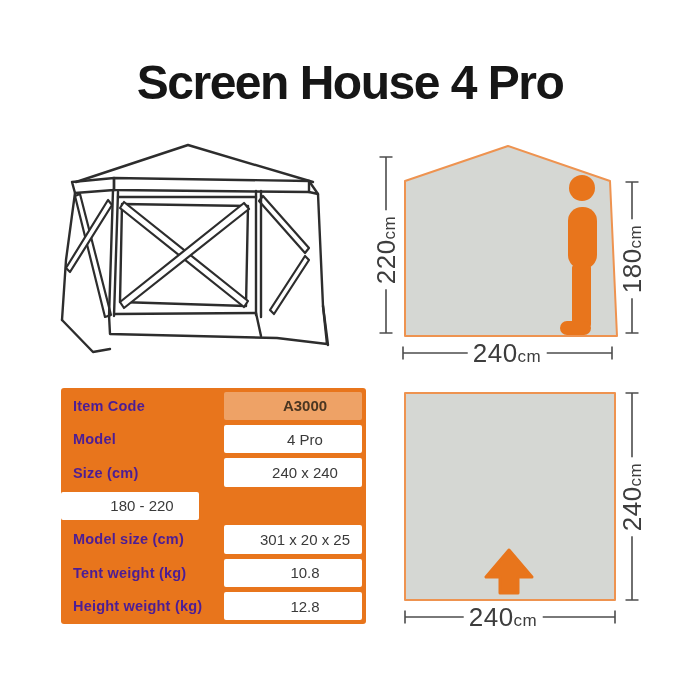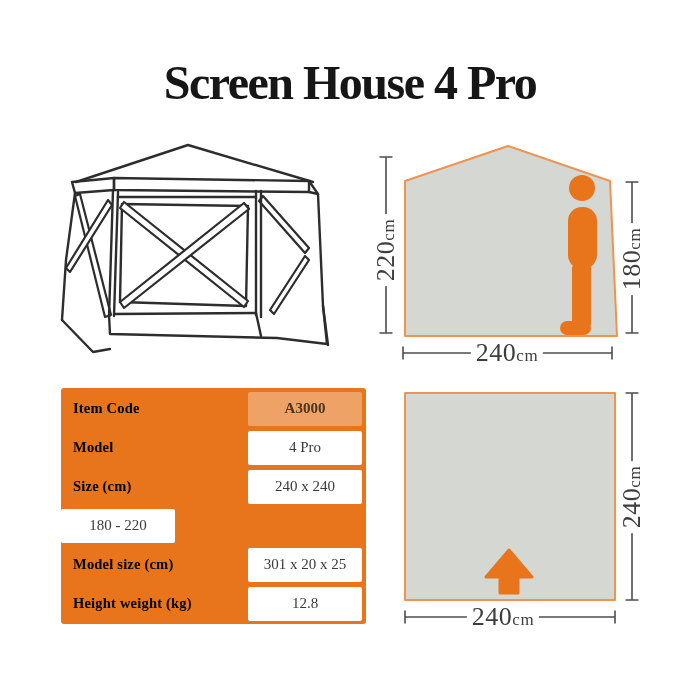--- a/index.html
+++ b/index.html
@@ -1,18 +1,18 @@
 <!DOCTYPE html>
 <html style="--orange: #E8751C; --orange-light: #EEA266; --gray-fill: #D5D7D3; --stroke-orange: #EE9350; --ink: #2D2D2D; --dim-line: #4D4D4D; --dim-text: #3D3D3D; --value-text: #3A3A3A; --code-text: #4A3621; --title-ink: #161616;"><head>
 <meta charset="utf-8">
 <style>
   html,body{margin:0;padding:0;background:#ffffff;}
   #canvas{
     position:relative;width:692px;height:700px;background:#fff;overflow:hidden;
-    font-family:Liberation Serif, serif;
+    font-family:Liberation Sans, sans-serif;
   }
   
   .title{
     position:absolute;left:0;top:55px;width:700px;text-align:center;
     font-size:48px;font-weight:700;letter-spacing:-1.5px;color:var(--title-ink);
   }
   
   .abs{position:absolute;}
   svg{display:block;overflow:visible;}
   
@@ -35,26 +35,26 @@
   .dim-unit{font-size:17px;letter-spacing:0.5px;}
   
   .spec-table{
     position:absolute;left:61px;top:388px;width:305px;height:236px;
     background:var(--orange);border-radius:3px;display:flex;flex-direction:column;
     padding:1px 0;box-sizing:border-box;
   }
   .spec-row{flex:1;display:flex;align-items:stretch;position:relative;}
   .spec-label{
     flex:1;display:flex;align-items:center;padding-left:12px;
-    color:#000000;font-size:14.5px;font-weight:700;letter-spacing:0.2px;
+    color:#4c1d95;font-size:14.5px;font-weight:700;letter-spacing:0.2px;
   }
   .spec-value{
     width:114px;margin:2.5px 4px 2.5px 0;background:#ffffff;border-radius:2px;
     display:flex;align-items:center;justify-content:center;
-    font-size:15px;color:var(--value-text);
+    font-size:15px;color:var(--value-text);padding-left:24px;
   }
   .spec-row.highlight .spec-value{
     background:var(--orange-light);color:var(--code-text);font-weight:700;
   }
 </style>
 </head>
 <body>
 
 <div id="canvas">
 
@@ -153,18 +153,22 @@
       <div class="spec-value">240 x 240</div>
     </div>
     <div class="spec-row">
       <div class="spec-value">180 - 220</div>
     </div>
     <div class="spec-row">
       <div class="spec-label">Model size (cm)</div>
       <div class="spec-value">301 x 20 x 25</div>
     </div>
     <div class="spec-row">
+      <div class="spec-label">Tent weight (kg)</div>
+      <div class="spec-value">10.8</div>
+    </div>
+    <div class="spec-row">
       <div class="spec-label">Height weight (kg)</div>
       <div class="spec-value">12.8</div>
     </div>
   </div>
 
 </div>
 
 </body></html>

